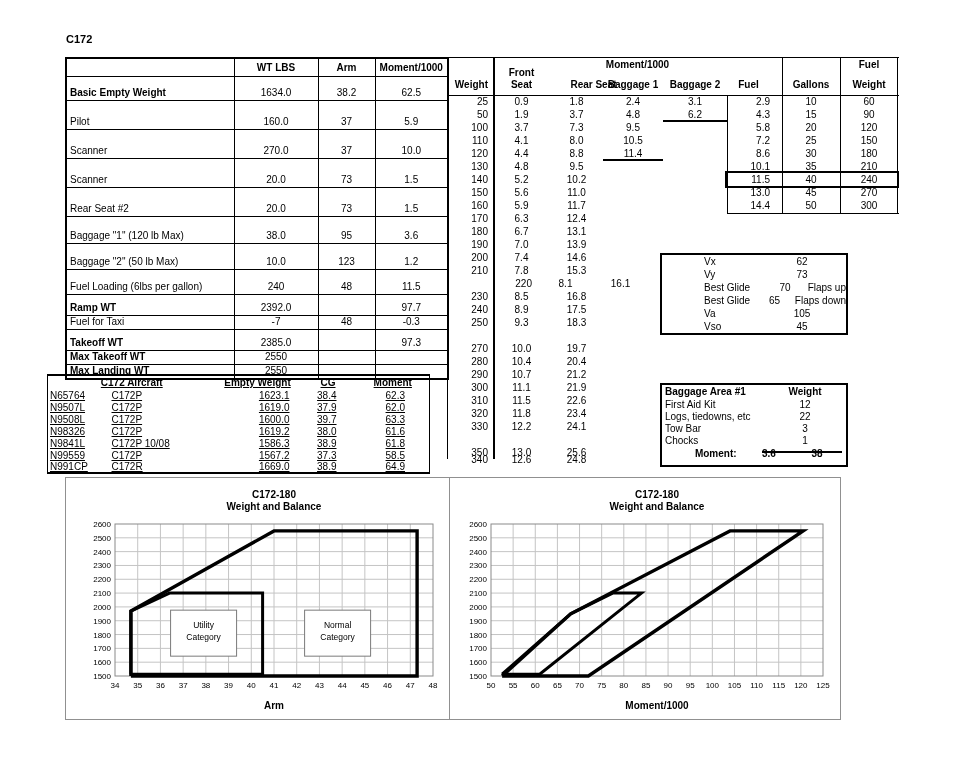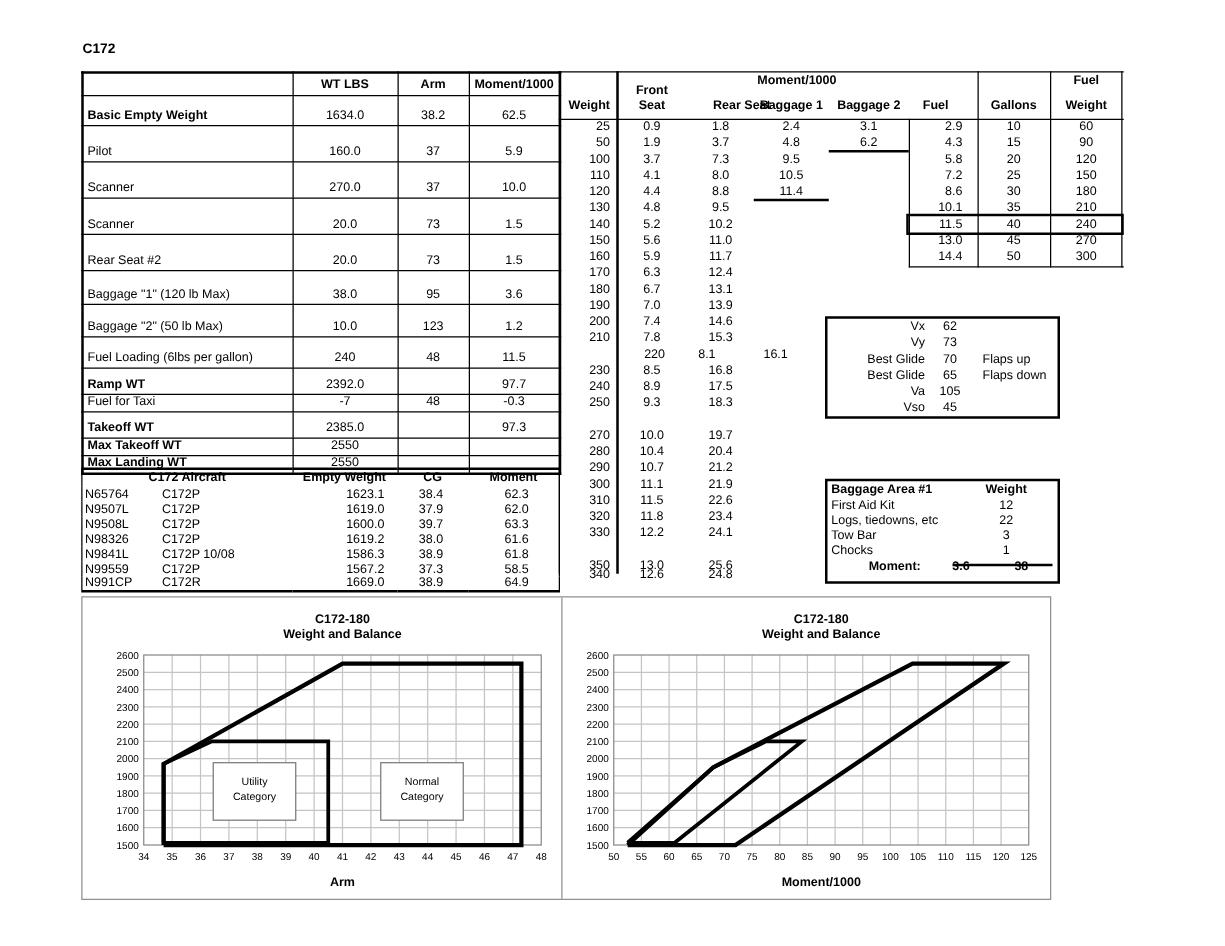--- a/index.html
+++ b/index.html
@@ -7,42 +7,42 @@
   .abs{position:absolute;}
   #page-title{left:66px;top:33px;font-size:11px;font-weight:bold;}
   
   table.grid{border-collapse:collapse;table-layout:fixed;}
   #loading-table{left:65px;top:57px;width:382px;border:2px solid #000;}
   #loading-table td{border:1px solid #000;font-size:10px;padding:0 3px 2px 3px;vertical-align:bottom;overflow:hidden;white-space:nowrap;}
   #loading-table td.hd{font-weight:bold;text-align:center;vertical-align:middle;padding-bottom:0;}
   #loading-table td.num{text-align:center;}
   #loading-table td.b{font-weight:bold;}
   
-  #aircraft-table{left:65px;top:374px;width:382px;border:2px solid #000;border-left-width:1px;border-right-width:1px;}
+  #aircraft-table{left:47px;top:374px;width:382px;border:2px solid #000;border-left-width:1px;border-right-width:1px;text-decoration:underline;}
   #aircraft-table td{font-size:10px;padding:0 2px;vertical-align:middle;white-space:nowrap;overflow:hidden;}
   #aircraft-table td.hd{font-weight:bold;text-align:center;}
   #aircraft-table td.r{text-align:right;}
   
   #moment-table{left:447px;top:57px;width:452px;height:402px;font-size:10px;}
   #moment-table .ln{position:absolute;background:#000;}
   .mrow{position:absolute;left:0;height:13px;display:flex;align-items:center;line-height:13px;}
   .mc{flex:0 0 auto;height:13px;}
   .c-w{width:46px;text-align:right;padding-right:5px;box-sizing:border-box;}
   .c-fs{width:57px;text-align:center;}
   .c-rs{width:53px;text-align:center;}
   .c-b1{width:60px;text-align:center;}
   .c-b2{width:64px;text-align:center;}
   .c-fu{width:55px;text-align:right;padding-right:12px;box-sizing:border-box;}
   .c-ga{width:58px;text-align:center;}
   .c-fw{width:58px;text-align:center;}
   #fuel-highlight{position:absolute;border:2px solid #000;background:transparent;}
   
   #speeds-box{left:660px;top:253px;width:184px;height:78px;border:2px solid #000;font-size:10px;}
   .srow{display:flex;height:13px;align-items:center;line-height:13px;}
-  .s-l{width:78px;text-align:right;}
+  .s-l{width:78px;text-align:left;padding-left:42px;}
   .s-v{width:40px;text-align:center;}
   .s-n{margin-left:6px;white-space:nowrap;}
   #baggage-box{left:660px;top:383px;width:184px;height:80px;border:2px solid #000;font-size:10px;}
   .brow{display:flex;height:12px;align-items:center;line-height:12px;}
   .b-l{width:110px;padding-left:3px;white-space:nowrap;overflow:hidden;}
   .b-v{width:60px;text-align:center;}
   #bag-header{height:14px;font-weight:bold;}
   #bag-total-row{height:14px;font-weight:bold;position:relative;margin-left:20px;}
   #bag-rule{position:absolute;left:100px;top:66px;width:80px;height:2px;background:#000;}
   

